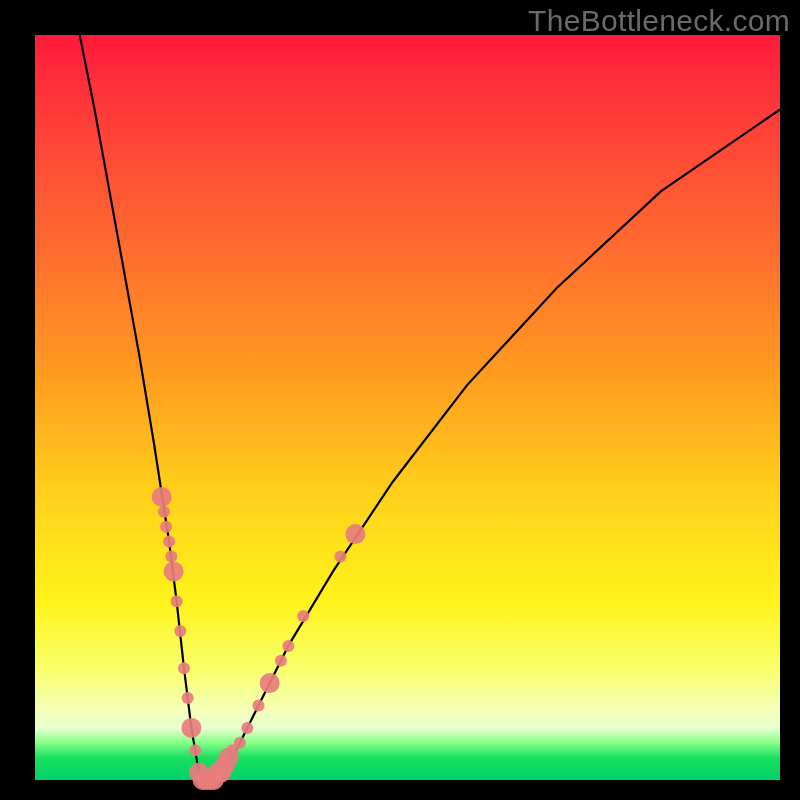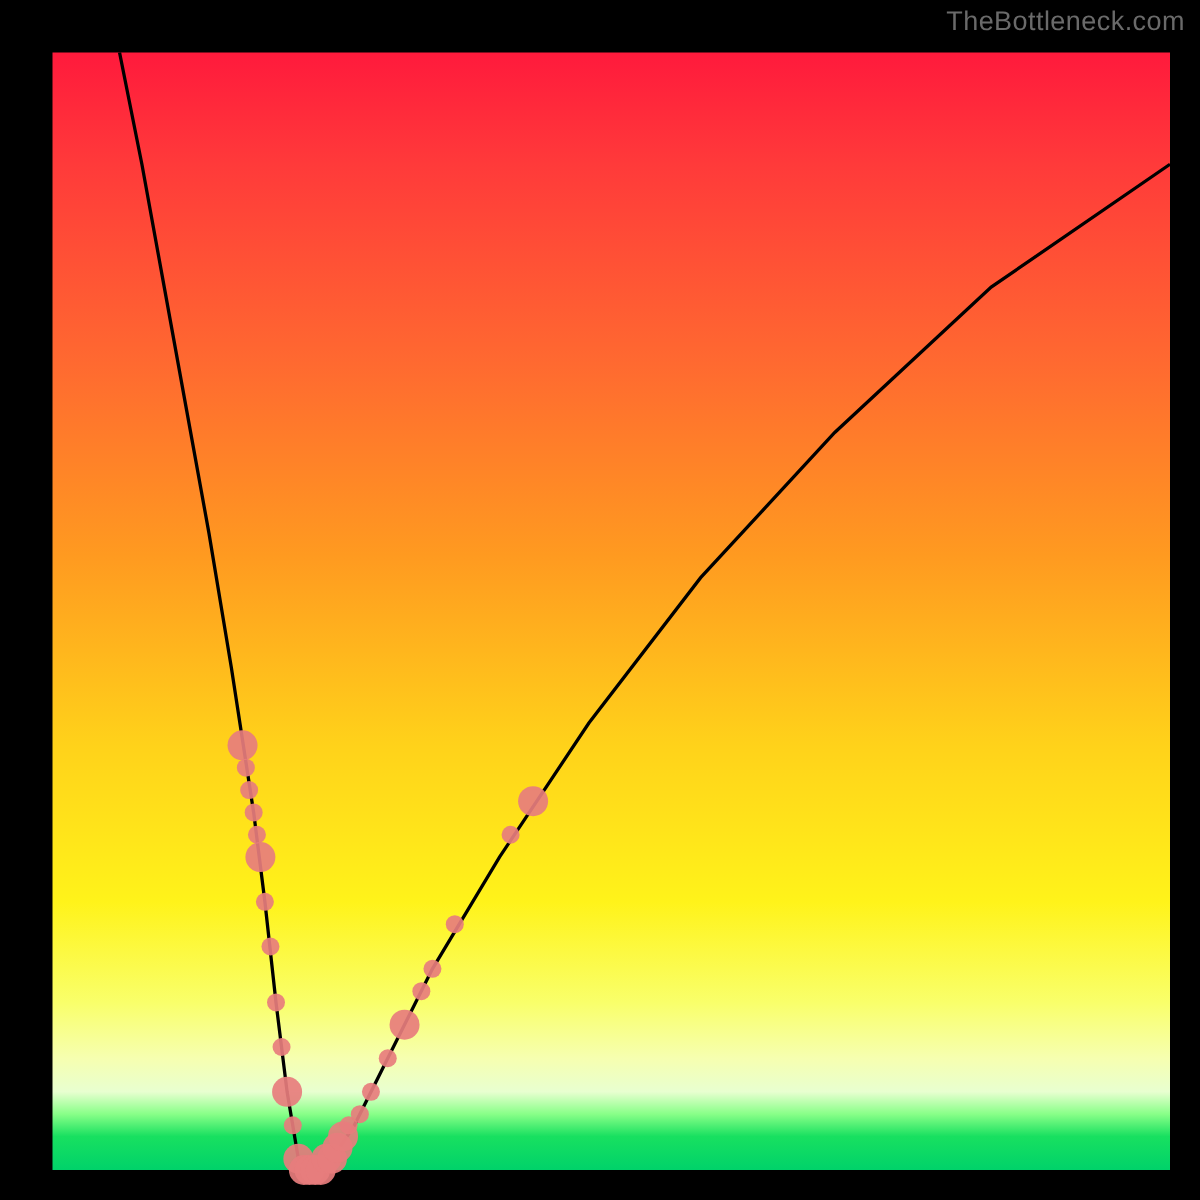--- a/index.html
+++ b/index.html
@@ -40,21 +40,21 @@
       #88ff88 95%,
       #18e060 97%,
       #00d26a 100%
     );
   }
   .watermark {
     position: absolute;
     top: 4px;
     right: 10px;
     color: #6a6a6a;
-    font-size: 18px;
+    font-size: 30px;
     letter-spacing: 0.3px;
     font-weight: 500;
     user-select: none;
   }
   svg.curve {
     position: absolute;
     left: 0;
     top: 0;
     width: 745px;
     height: 745px;

